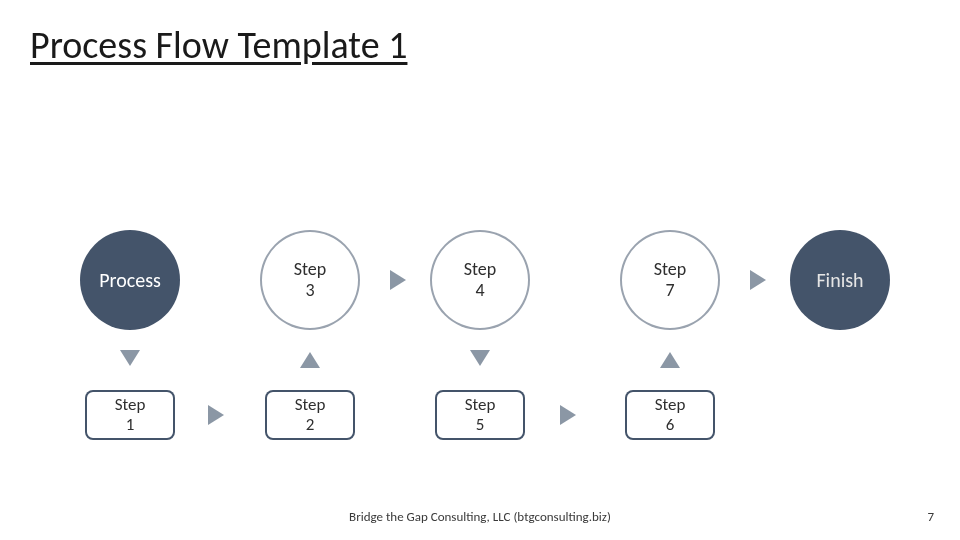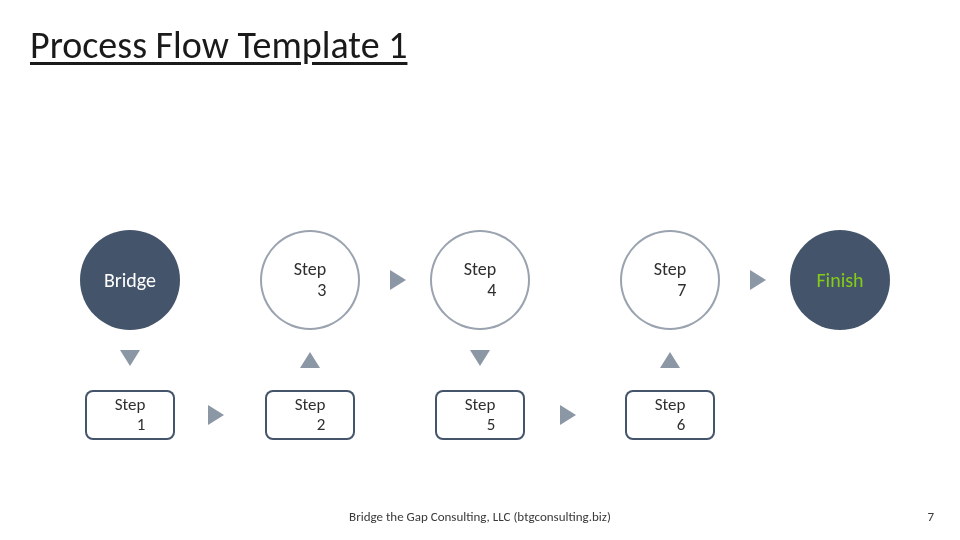--- a/index.html
+++ b/index.html
@@ -1,15 +1,15 @@
 <!DOCTYPE html>
 <html><head>
 <meta charset="utf-8">
 <style>
-  * { box-sizing: border-box; margin: 0; padding: 0; text-align: right; }
+  * { box-sizing: border-box; margin: 0; padding: 0; }
   body {
     width: 960px;
     height: 540px;
     background: #ffffff;
     font-family: "Segoe UI", Calibri, Arial, sans-serif;
     position: relative;
     overflow: hidden;
   }
   .title {
     position: absolute;
@@ -39,21 +39,21 @@
     text-align: center;
     line-height: 1.15;
   }
   .node.start {
     background: #44546a;
     color: #ffffff;
     font-size: 20px;
   }
   .node.finish {
     background: #44546a;
-    color: #84cc16;
+    color: #e5e5e5;
     font-size: 20px;
   }
   .node.mid-top {
     background: #ffffff;
     color: #2f2f2f;
     font-size: 18px;
     box-shadow: inset 0 0 0 2px #9aa3af;
   }
   .node.mid-bot {
     background: #ffffff;
@@ -102,21 +102,21 @@
   }
 </style>
 </head>
 <body>
 
 <div class="title">Process Flow Template 1</div>
 
 <div class="stage">
 
   <div class="node start" style="left:80px; top:230px;">
-    <span style="white-space:pre-line;">Bridge</span>
+    <span style="white-space:pre-line;">Process</span>
   </div>
   <div class="node mid-top" style="left:260px; top:230px;">
     <span style="white-space:pre-line;">Step
 3</span>
   </div>
   <div class="node mid-top" style="left:430px; top:230px;">
     <span style="white-space:pre-line;">Step
 4</span>
   </div>
   <div class="node mid-top" style="left:620px; top:230px;">

